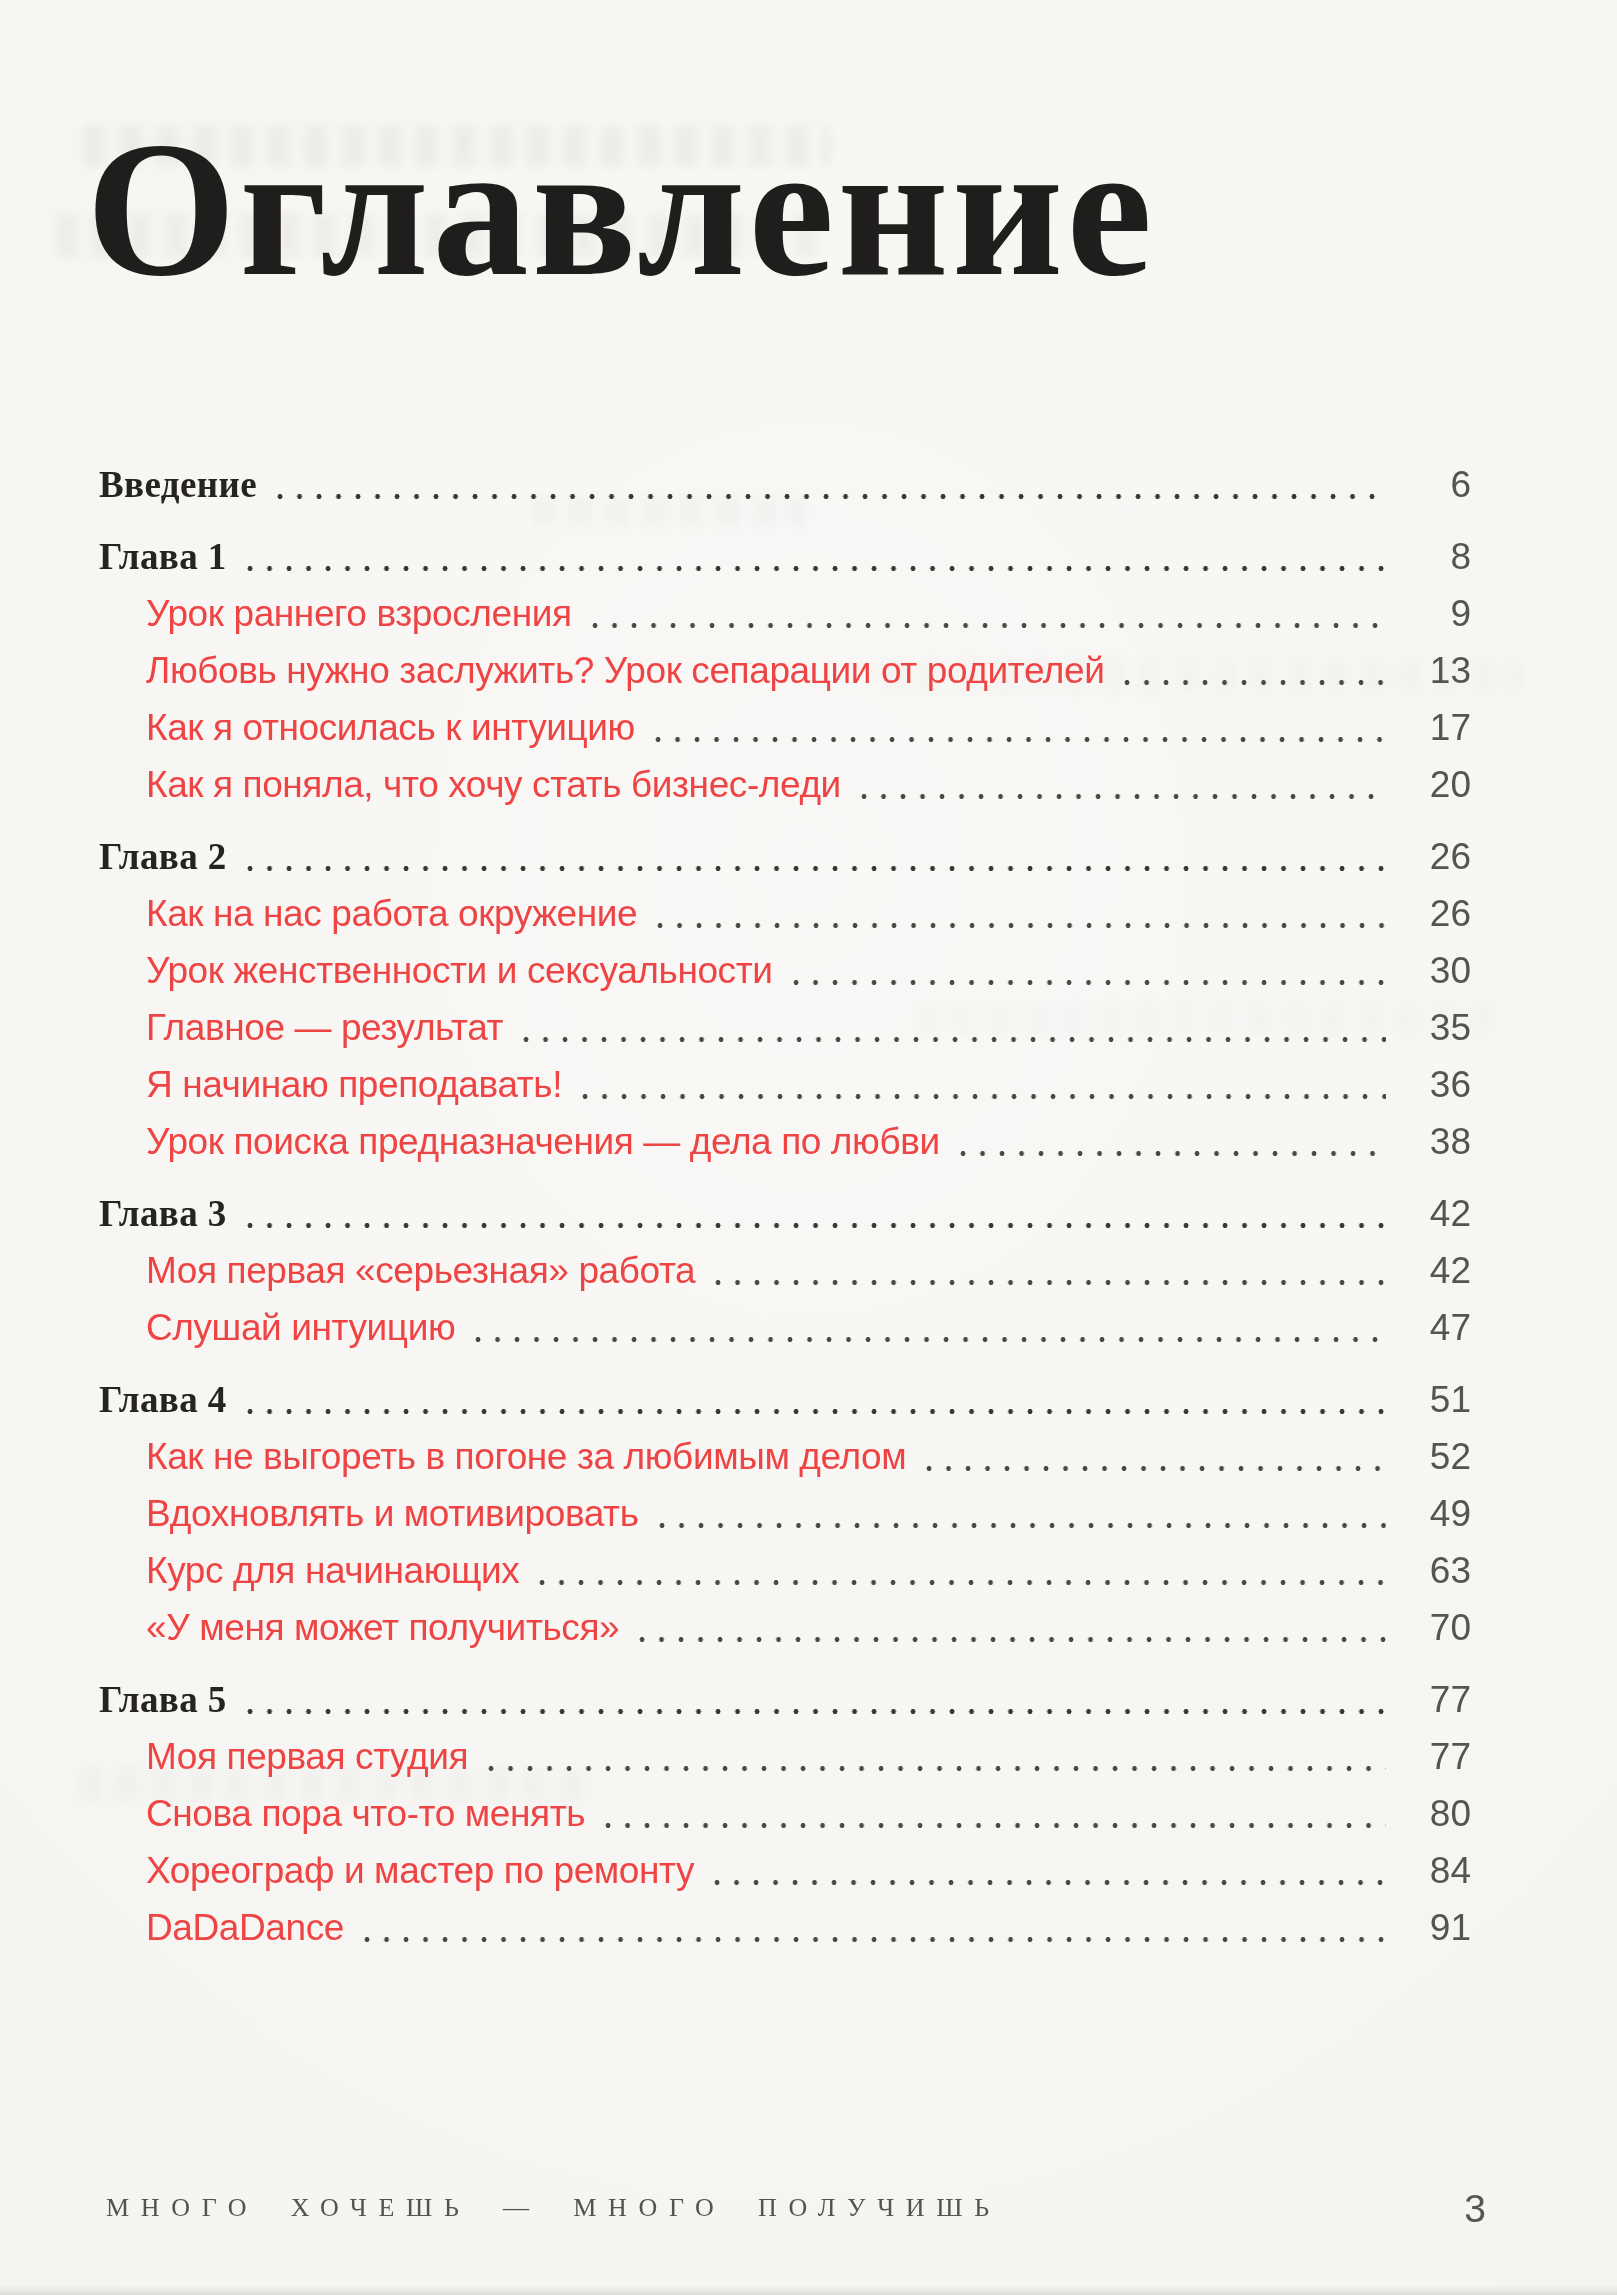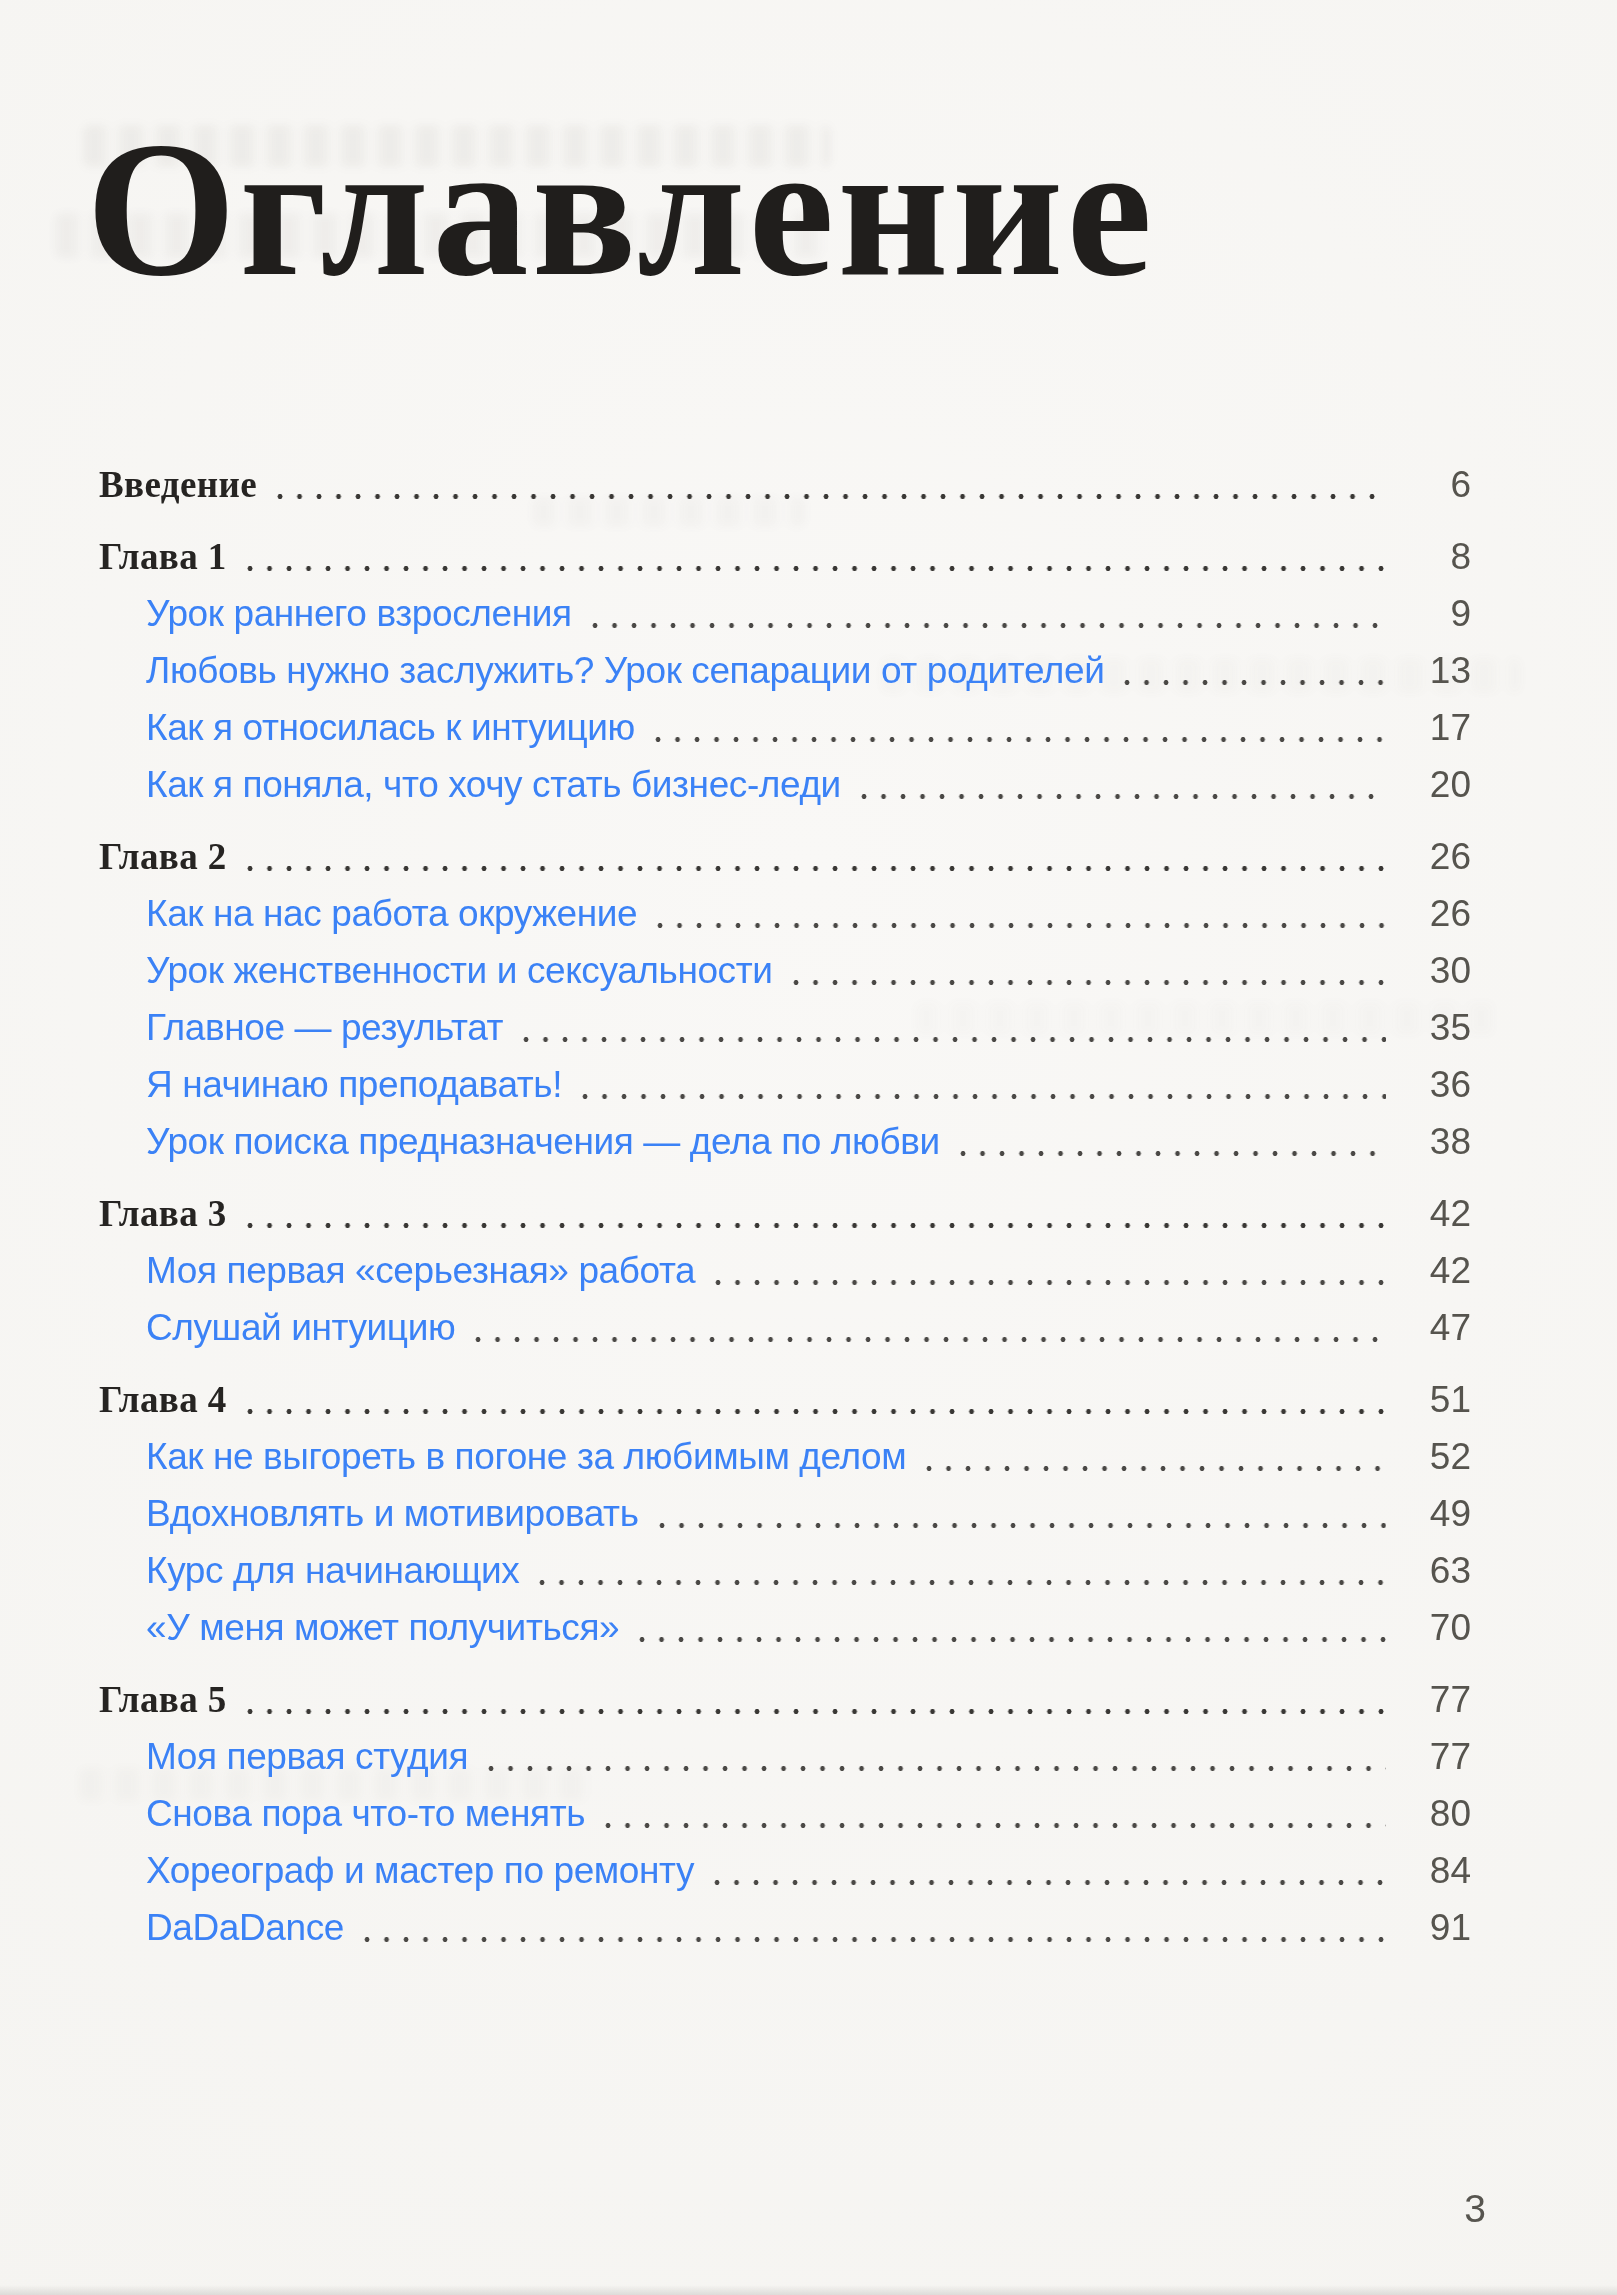--- a/index.html
+++ b/index.html
@@ -44,21 +44,21 @@
     display:flex;align-items:center;height:57px;
   }
   .row.chapter{margin-top:15px;}
   .row.chapter:first-child{margin-top:0;}
   .row .label{white-space:nowrap;}
   .row.chapter .label{
     font-family:"Liberation Serif", serif;font-weight:700;
     font-size:37px;color:#262422;letter-spacing:0.4px;
   }
   .row.entry .label{
-    font-size:37px;color:#3b82f6;letter-spacing:-0.4px;
+    font-size:37px;color:#ef4444;letter-spacing:-0.4px;
   }
   .row.entry{padding-left:47px;}
   .leader{
     flex:1;align-self:stretch;
     margin:0 5px 0 10px;
     background-image:radial-gradient(circle, #4a4845 2.1px, rgba(74,72,69,0) 2.7px);
     background-size:19.5px 6.7px;
     background-repeat:repeat-x;
     background-position:left 3.3px bottom 13.3px;
   }
@@ -217,17 +217,18 @@
         <span class="leader"></span>
         <span class="pagenum">84</span>
       </div>
       <div class="row entry">
         <span class="label">DaDaDance</span>
         <span class="leader"></span>
         <span class="pagenum">91</span>
       </div>
     </div>
 
+  <div class="footer-line">МНОГО ХОЧЕШЬ — МНОГО ПОЛУЧИШЬ</div>
   <div class="folio">3</div>
 
   <div class="edge-shadow"></div>
 </div>
 
 
 </body></html>

